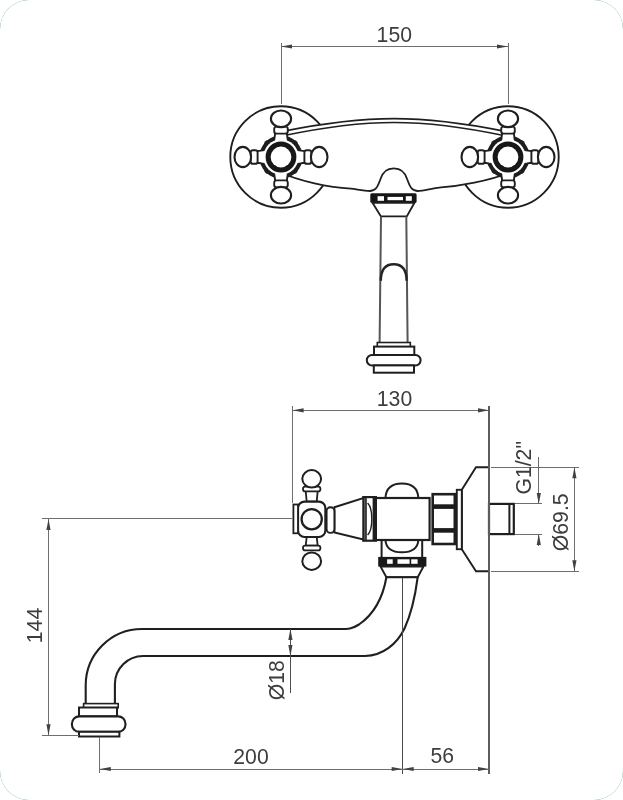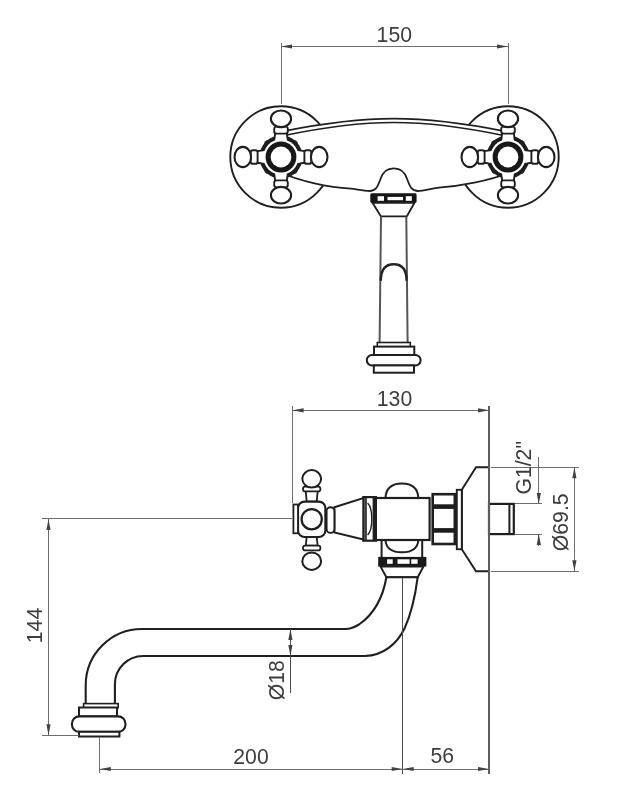--- a/index.html
+++ b/index.html
@@ -1,16 +1,16 @@
 <!DOCTYPE html>
 <html><head>
 <meta charset="utf-8">
 <style>
   html,body{margin:0;padding:0;background:#ffffff;}
-  .wrap{width:623px;height:800px;position:relative;overflow:hidden;background:#0f766e;}
+  .wrap{width:623px;height:800px;position:relative;overflow:hidden;background:#0f766e;border-radius:29px;}
   text{font-family:"Liberation Sans",sans-serif;font-size:21.2px;fill:#3d3d3d;}
 </style>
 </head>
 <body>
 <div class="wrap">
 <svg width="623" height="800" viewBox="0 0 623 800">
 <rect x="0" y="0" width="623" height="800" fill="#ffffff"></rect>
 
 <defs>
   <g id="lobe">

